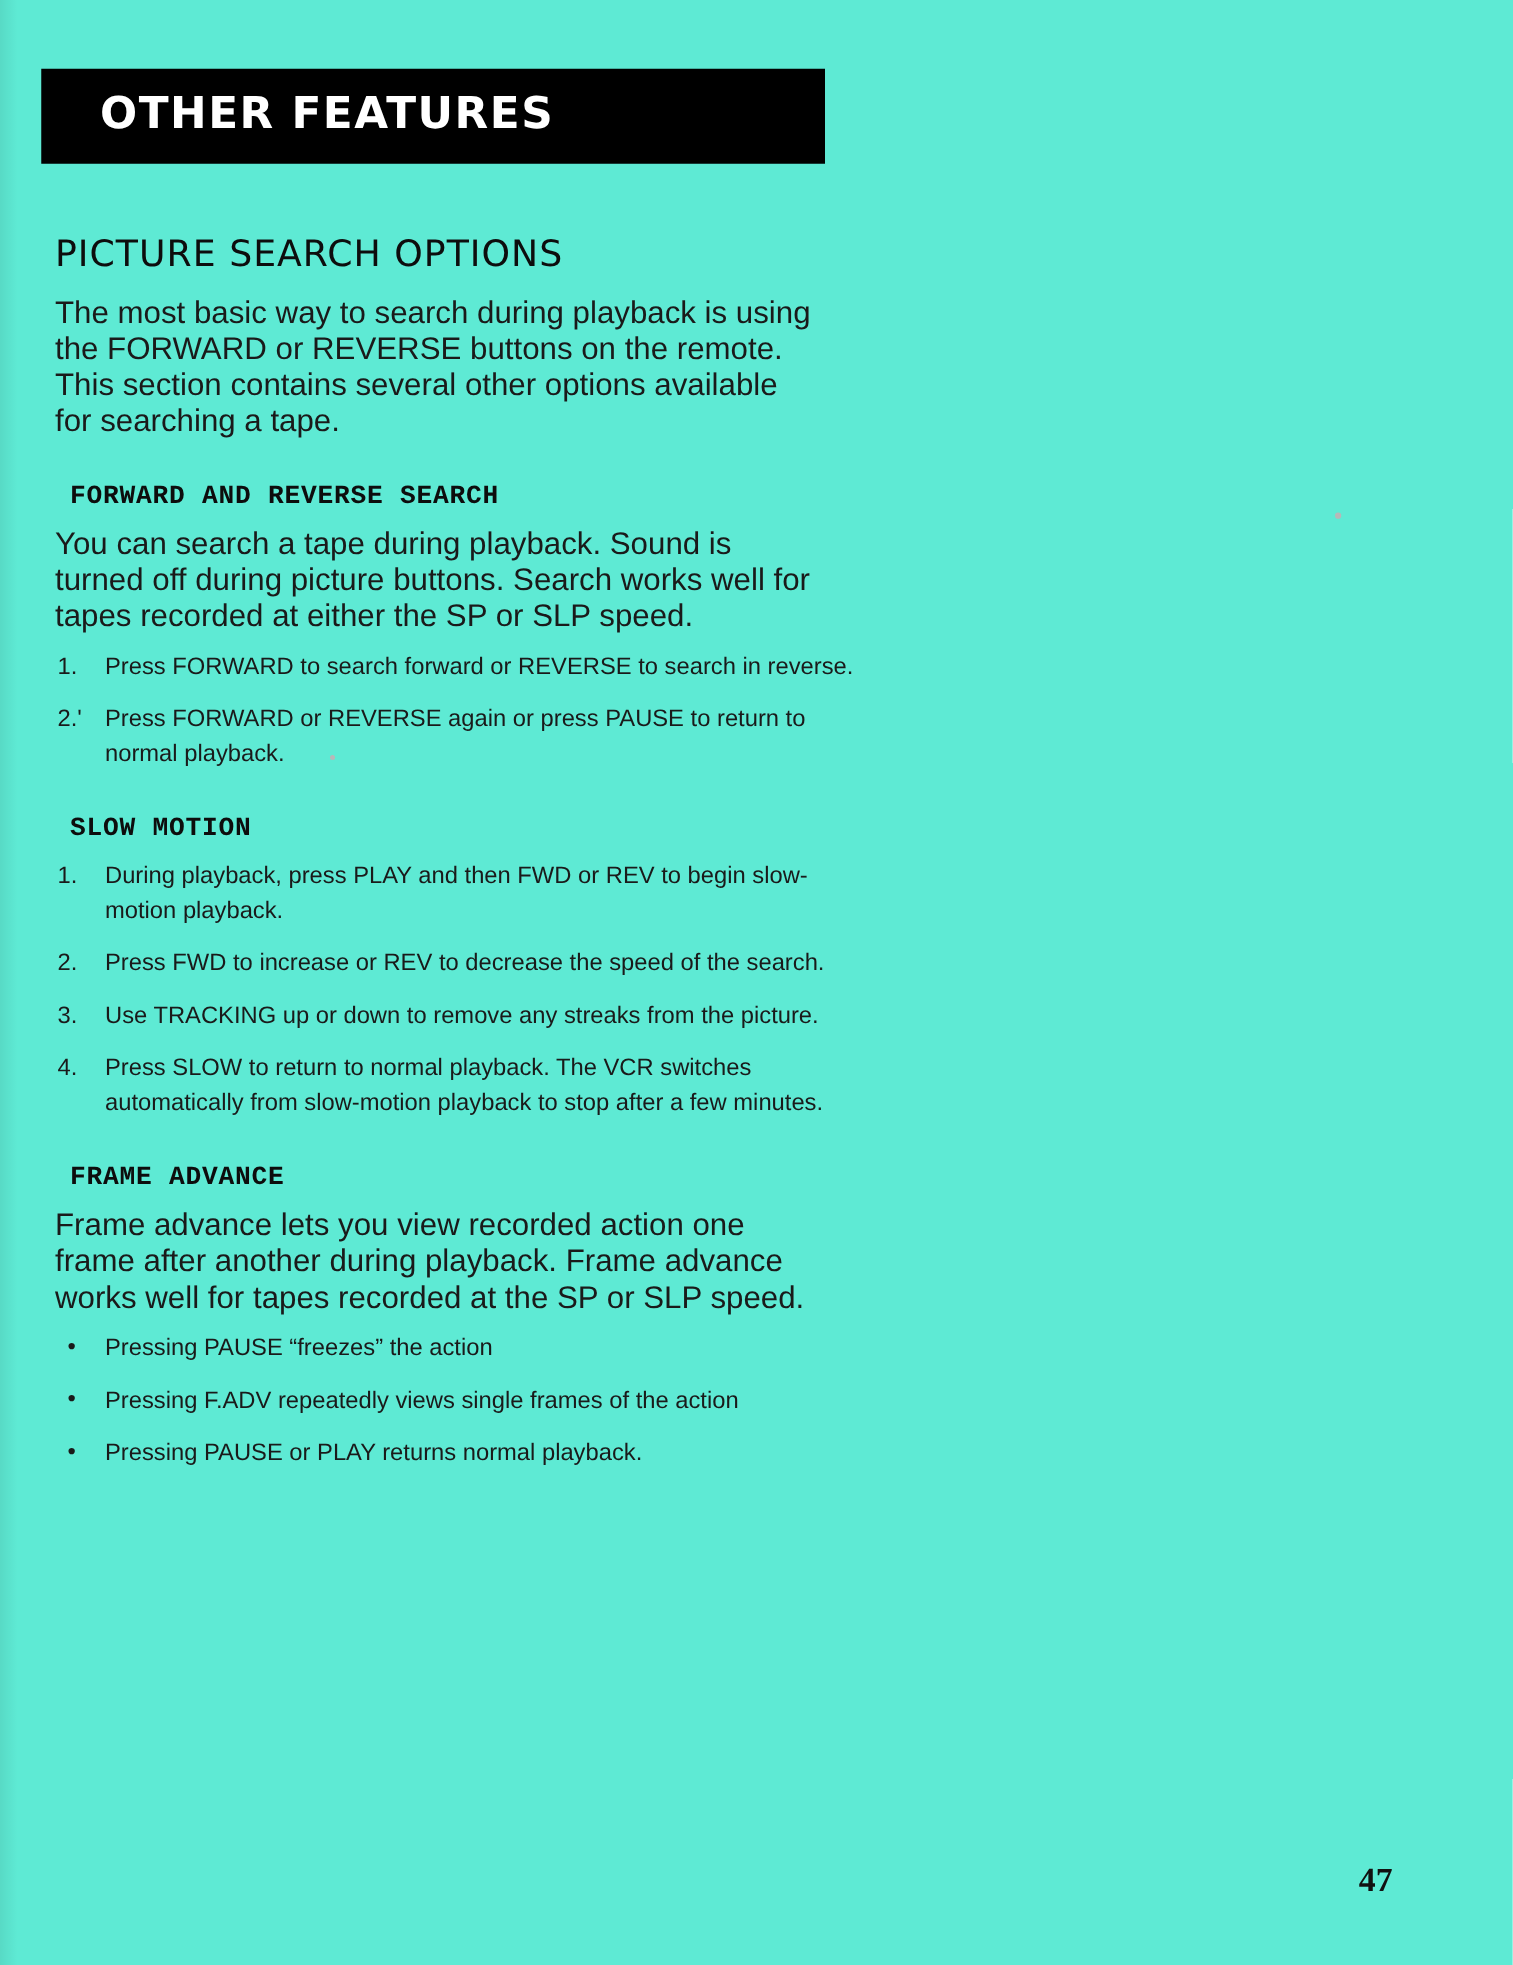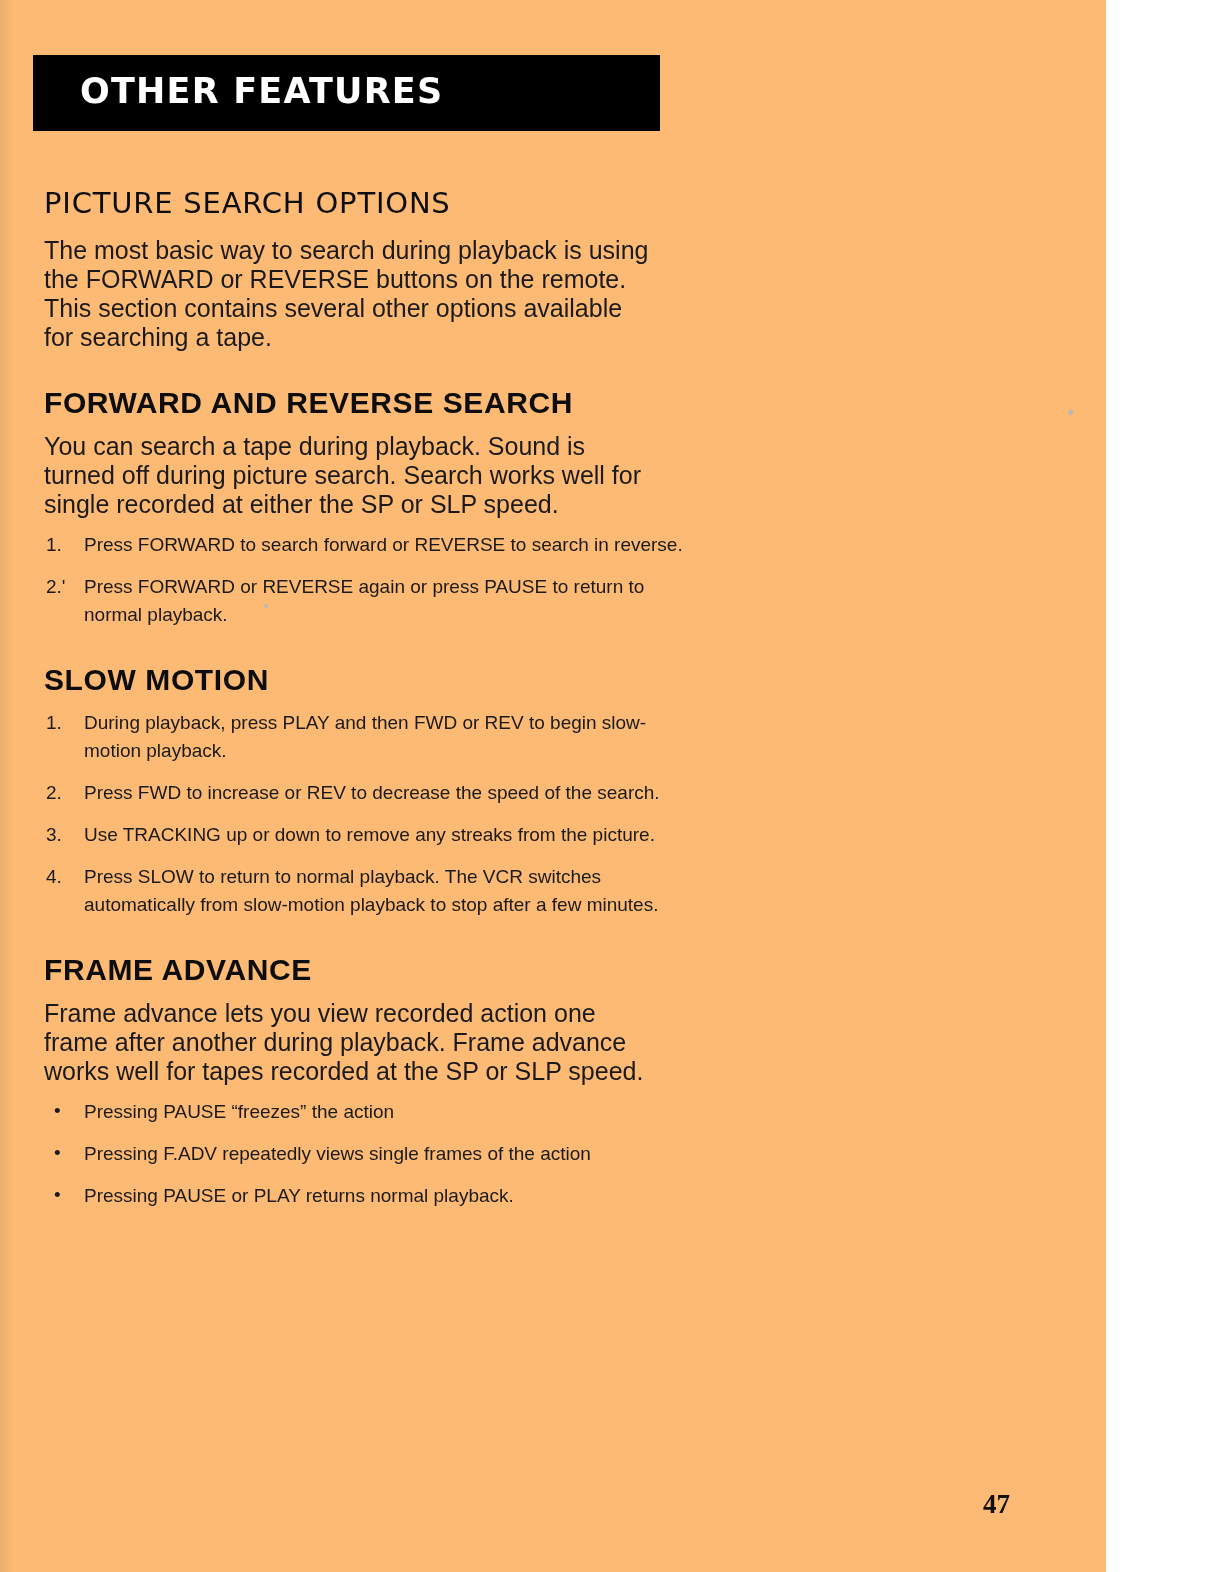--- a/index.html
+++ b/index.html
@@ -11,23 +11,23 @@
     width: 1210px;
     height: 1572px;
     position: relative;
     font-family: "Liberation Sans", sans-serif;
     color: #121212;
     overflow: hidden;
   }
   .page {
     position: absolute;
     top: 0; left: 0;
-    width: 1106px;
+    width: 1210px;
     height: 1572px;
-    background: #fdba74;
+    background: #5eead4;
   }
 
   
   .banner {
     position: absolute;
     left: 33px;
     top: 55px;
     width: 627px;
     height: 76px;
     background: #000000;
@@ -52,25 +52,25 @@
 
   h1.section-title {
     font-size: 29px;
     font-weight: normal;
     letter-spacing: 0.8px;
     margin: 0 0 16px 0;
     font-family: "DejaVu Sans", sans-serif;
     color: #0d0d0d;
   }
   h2.sub-title {
-    font-size: 30px;
+    font-size: 21px;
     font-weight: bold;
     letter-spacing: 0.6px;
-    margin: 34px 0 12px 0;
-    font-family: Liberation Sans, sans-serif;
+    margin: 34px 0 12px 12px;
+    font-family: Liberation Mono, monospace;
     color: #0d0d0d;
   }
   p.body-text {
     font-size: 25px;
     line-height: 29px;
     margin: 0 0 12px 0;
     color: #1a1a1a;
     max-width: 610px;
   }
   ol.steps, ul.bullets {
@@ -136,21 +136,21 @@
   <div class="banner">
     <div class="banner-title">OTHER FEATURES</div>
   </div>
 
   <div class="content">
 
     <h1 class="section-title">PICTURE SEARCH OPTIONS</h1>
     <p class="body-text">The most basic way to search during playback is using the FORWARD or REVERSE buttons on the remote. This section contains several other options available for searching a tape.</p>
 
     <h2 class="sub-title">FORWARD AND REVERSE SEARCH</h2>
-    <p class="body-text">You can search a tape during playback. Sound is turned off during picture search. Search works well for single recorded at either the SP or SLP speed.</p>
+    <p class="body-text">You can search a tape during playback. Sound is turned off during picture buttons. Search works well for tapes recorded at either the SP or SLP speed.</p>
     <ol class="steps">
       <li class="step">
         <span class="marker">1.</span>
         <span>Press FORWARD to search forward or REVERSE to search in reverse.</span>
       </li>
       <li class="step">
         <span class="marker">2.'</span>
         <span>Press FORWARD or REVERSE again or press PAUSE to return to normal playback.</span>
       </li>
     </ol>

